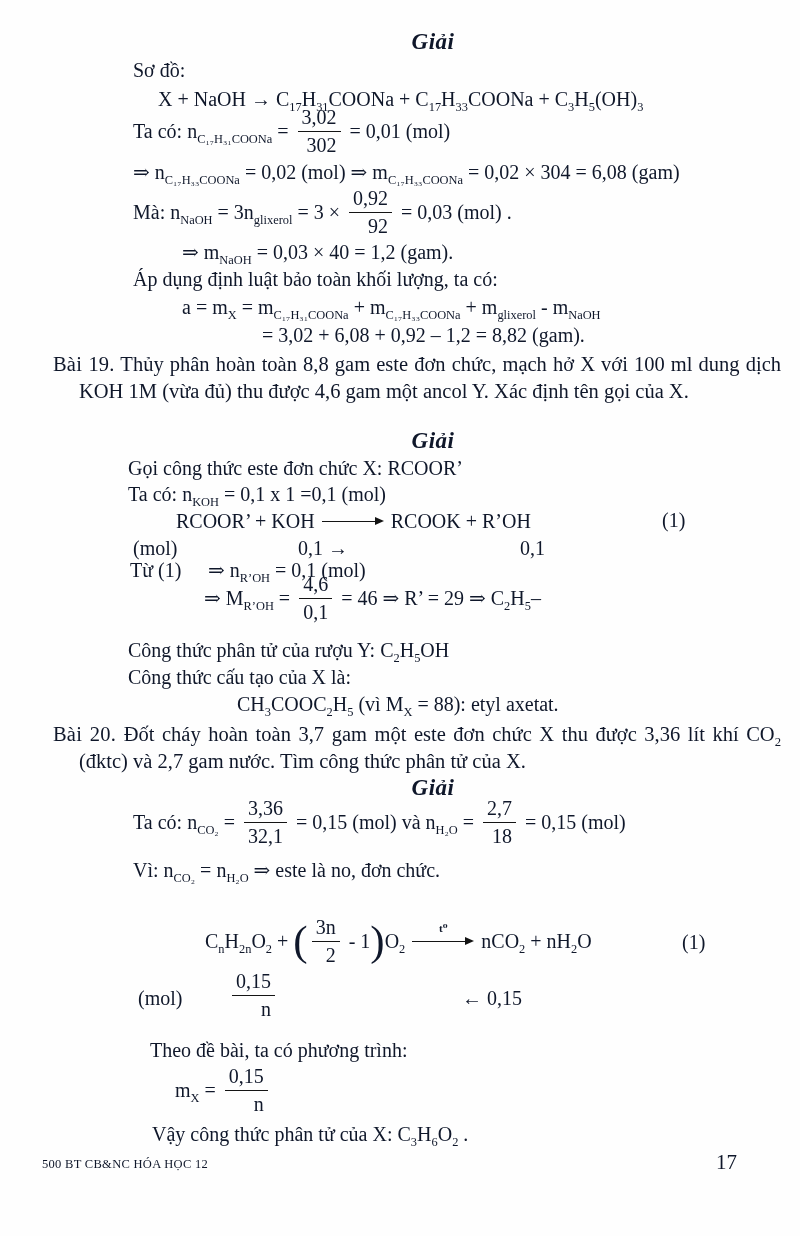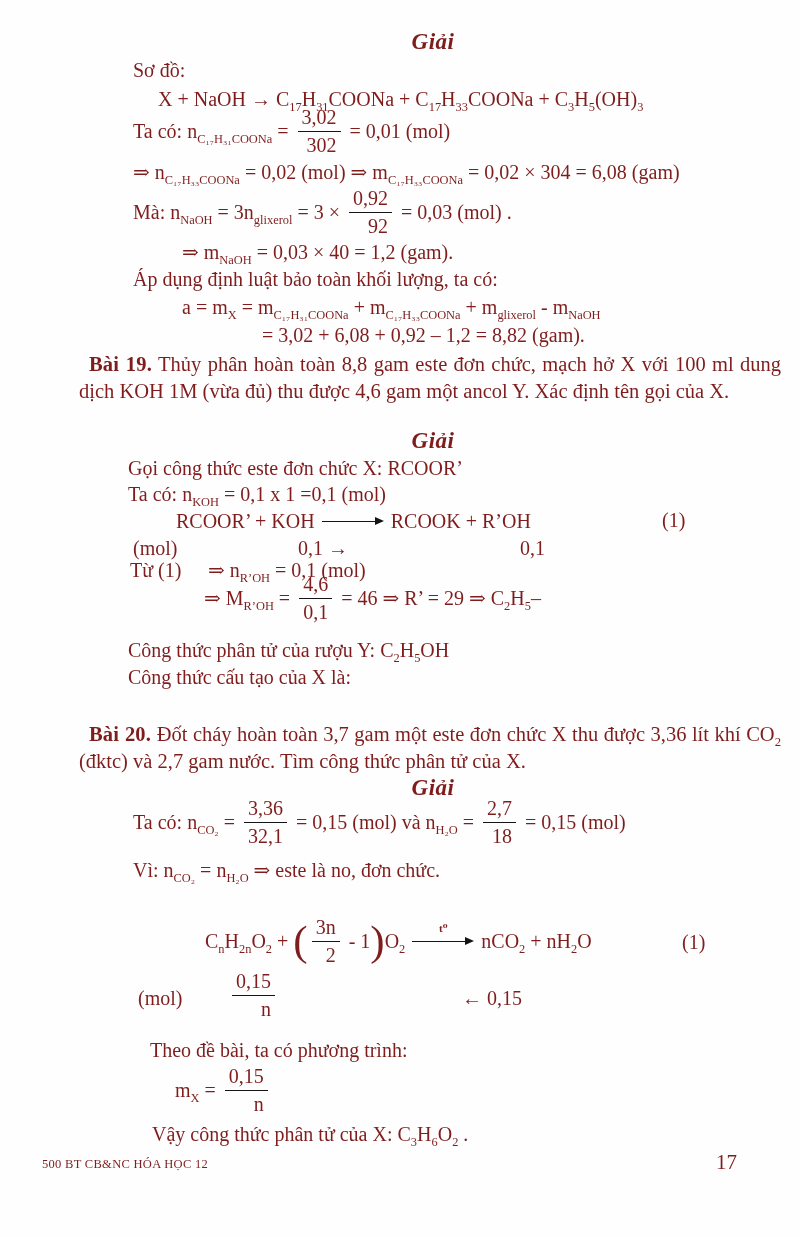--- a/index.html
+++ b/index.html
@@ -1,27 +1,27 @@
 <!DOCTYPE html>
 <html><head>
 <meta charset="utf-8">
 <style>
   html,body{margin:0;padding:0;background:#e8e8e8;}
   #page{
     position:relative;width:800px;height:1236px;margin:0 auto;
     background:#fefefe;overflow:hidden;
     font-family:"Liberation Serif","DejaVu Serif",serif;
-    color:#7f1d1d;
+    color:#0f172a;
   }
   .line{position:absolute;font-size:20px;line-height:1.25;white-space:nowrap;}
   .center{position:absolute;transform:translateX(-50%);}
   .giai{font-weight:bold;font-style:italic;font-size:23px;letter-spacing:.5px;}
   .prob{position:absolute;left:53px;width:702px;font-size:20.5px;line-height:27px;
         text-align:justify;padding-left:26px;text-indent:-26px;margin:0;}
-  .plabel{font-weight:bold;letter-spacing:.2px;margin-left:36px;}
+  .plabel{font-weight:normal;letter-spacing:.2px;}
   sub{font-size:0.62em;line-height:0;}
   .frac{display:inline-block;vertical-align:middle;text-align:right;margin:0 4px;transform:translateY(-2px);}
   .frac .num{display:block;padding:0 4px 1px;border-bottom:1.7px solid #141414;}
   .frac .den{display:block;padding:1px 4px 0;}
   .bigp{display:inline-block;font-size:215%;line-height:.85;vertical-align:middle;transform:translateY(-2px);font-weight:400;}
   .rxa{display:inline-block;position:relative;width:62px;height:16px;vertical-align:-1px;margin:0 7px;}
   .rxa .shaft{position:absolute;left:0;right:4px;top:7.6px;height:1.7px;background:#141414;}
   .rxa:after{content:"";position:absolute;right:0;top:8.4px;transform:translateY(-50%);
              border-left:9px solid #141414;border-top:4.5px solid transparent;border-bottom:4.5px solid transparent;}
   .rxa .over{position:absolute;left:50%;top:-11px;transform:translateX(-50%);font-size:11px;font-weight:bold;}
@@ -56,20 +56,21 @@
   <div class="line" style="left:176px;top:509px"><span>RCOOR’ + KOH</span><span class="rxa"><span class="shaft"></span></span><span>RCOOK + R’OH</span></div>
   <span class="eqtag" style="left:662px;top:509px">(1)</span>
   <div class="line" style="left:133px;top:536px">(mol)</div>
   <div class="line" style="left:298px;top:536px">0,1 →</div>
   <div class="line" style="left:520px;top:536px">0,1</div>
   <div class="line" style="left:130px;top:558px">Từ (1)</div>
   <div class="line" style="left:208px;top:558px"><span>⇒ n</span><sub>R’OH</sub><span> = 0,1 (mol)</span></div>
   <div class="line" style="left:204px;top:574px"><span>⇒ M</span><sub>R’OH</sub><span> = </span><span class="frac"><span class="num">4,6</span><span class="den">0,1</span></span><span> = 46 ⇒ R’ = 29 ⇒ C</span><sub>2</sub><span>H</span><sub>5</sub><span>–</span></div>
   <div class="line" style="left:128px;top:638px"><span>Công thức phân tử của rượu Y: C</span><sub>2</sub><span>H</span><sub>5</sub><span>OH</span></div>
   <div class="line" style="left:128px;top:665px">Công thức cấu tạo của X là:</div>
+  <div class="line" style="left:237px;top:692px"><span>CH</span><sub>3</sub><span>COOC</span><sub>2</sub><span>H</span><sub>5</sub><span> (vì M</span><sub>X</sub><span> = 88): etyl axetat.</span></div>
 
   <p class="prob" style="top:721px"><b class="plabel">Bài 20.</b> <span><span>Đốt cháy hoàn toàn 3,7 gam một este đơn chức X thu được 3,36 lít khí CO</span><sub>2</sub><span> (đktc) và 2,7 gam nước. Tìm công thức phân tử của X.</span></span></p>
 
   <div class="center giai" style="left:433px;top:775px">Giải</div>
 
   <div class="line" style="left:133px;top:798px"><span>Ta có: n</span><sub>CO₂</sub><span> = </span><span class="frac"><span class="num">3,36</span><span class="den">32,1</span></span><span> = 0,15 (mol) và n</span><sub>H₂O</sub><span> = </span><span class="frac"><span class="num">2,7</span><span class="den">18</span></span><span> = 0,15 (mol)</span></div>
   <div class="line" style="left:133px;top:858px"><span>Vì: n</span><sub>CO₂</sub><span> = n</span><sub>H₂O</sub><span> ⇒ este là no, đơn chức.</span></div>
   <div class="line" style="left:205px;top:917px"><span>C</span><sub>n</sub><span>H</span><sub>2n</sub><span>O</span><sub>2</sub><span> + </span><span class="bigp">(</span><span class="frac"><span class="num">3n</span><span class="den">2</span></span><span> - 1</span><span class="bigp">)</span><span>O</span><sub>2</sub><span class="rxa"><span class="over">t⁰</span><span class="shaft"></span></span><span>nCO</span><sub>2</sub><span> + nH</span><sub>2</sub><span>O</span></div>
   <span class="eqtag" style="left:682px;top:931px">(1)</span>
   <div class="line" style="left:138px;top:986px">(mol)</div>

